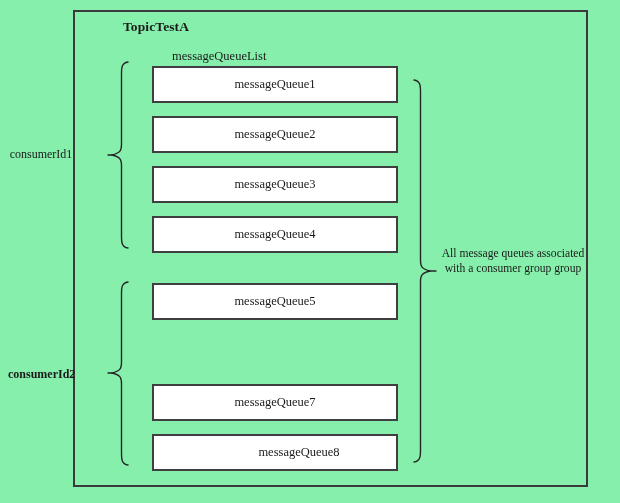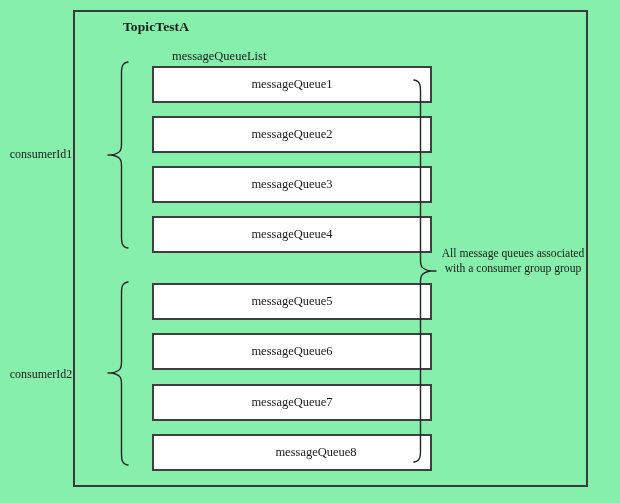--- a/index.html
+++ b/index.html
@@ -46,21 +46,21 @@
     top: 49px;
     font-size: 12.5px;
     font-weight: normal;
     white-space: nowrap;
   }
 
   
   .queue-box {
     position: absolute;
     left: 152px;
-    width: 280px;
+    width: 246px;
     height: 37px;
     border: 2px solid #3f3f41;
     box-sizing: border-box;
     background: #ffffff;
     display: flex;
     align-items: center;
     justify-content: center;
   }
   .queue-box .queue-label {
     font-size: 12.5px;
@@ -130,21 +130,21 @@
 
   <div class="brace" style="left:108px; top:280px;">
     <svg width="24" height="187" viewBox="0 0 24 187" aria-hidden="true">
       <path d="M20,2 C13,3 13.5,9 13.5,16 L13.5,82 C13.5,89 12,91 4,93 C12,95 13.5,97 13.5,104 L13.5,171 C13.5,178 13,184 20,185"></path>
       <path d="M4,93 L0,93"></path>
     </svg>
   </div>
 
   <div class="consumer-label" style="top:147px;">consumerId1</div>
 
-  <div class="consumer-label" style="top:367px;">consumerId2</div>
+  <div class="consumer-label" style="top:367px;font-weight:bold;">consumerId2</div>
 
   <div class="queue-box" style="top:66px;">
     <span class="queue-label">messageQueue1</span>
   </div>
 
   <div class="queue-box" style="top:116px;">
     <span class="queue-label">messageQueue2</span>
   </div>
 
   <div class="queue-box" style="top:166px;">
@@ -152,23 +152,20 @@
   </div>
 
   <div class="queue-box" style="top:216px;">
     <span class="queue-label">messageQueue4</span>
   </div>
 
   <div class="queue-box" style="top:283px;">
     <span class="queue-label">messageQueue5</span>
   </div>
 
-  <div class="queue-box" style="top:333px;">
-    <span class="queue-label">messageQueue6</span>
-  </div>
 
   <div class="queue-box" style="top:384px;">
     <span class="queue-label">messageQueue7</span>
   </div>
 
   <div class="queue-box" style="top:434px;padding-left:48px;">
     <span class="queue-label">messageQueue8</span>
   </div>
 
   <div class="brace" style="left:411px; top:78px;">

